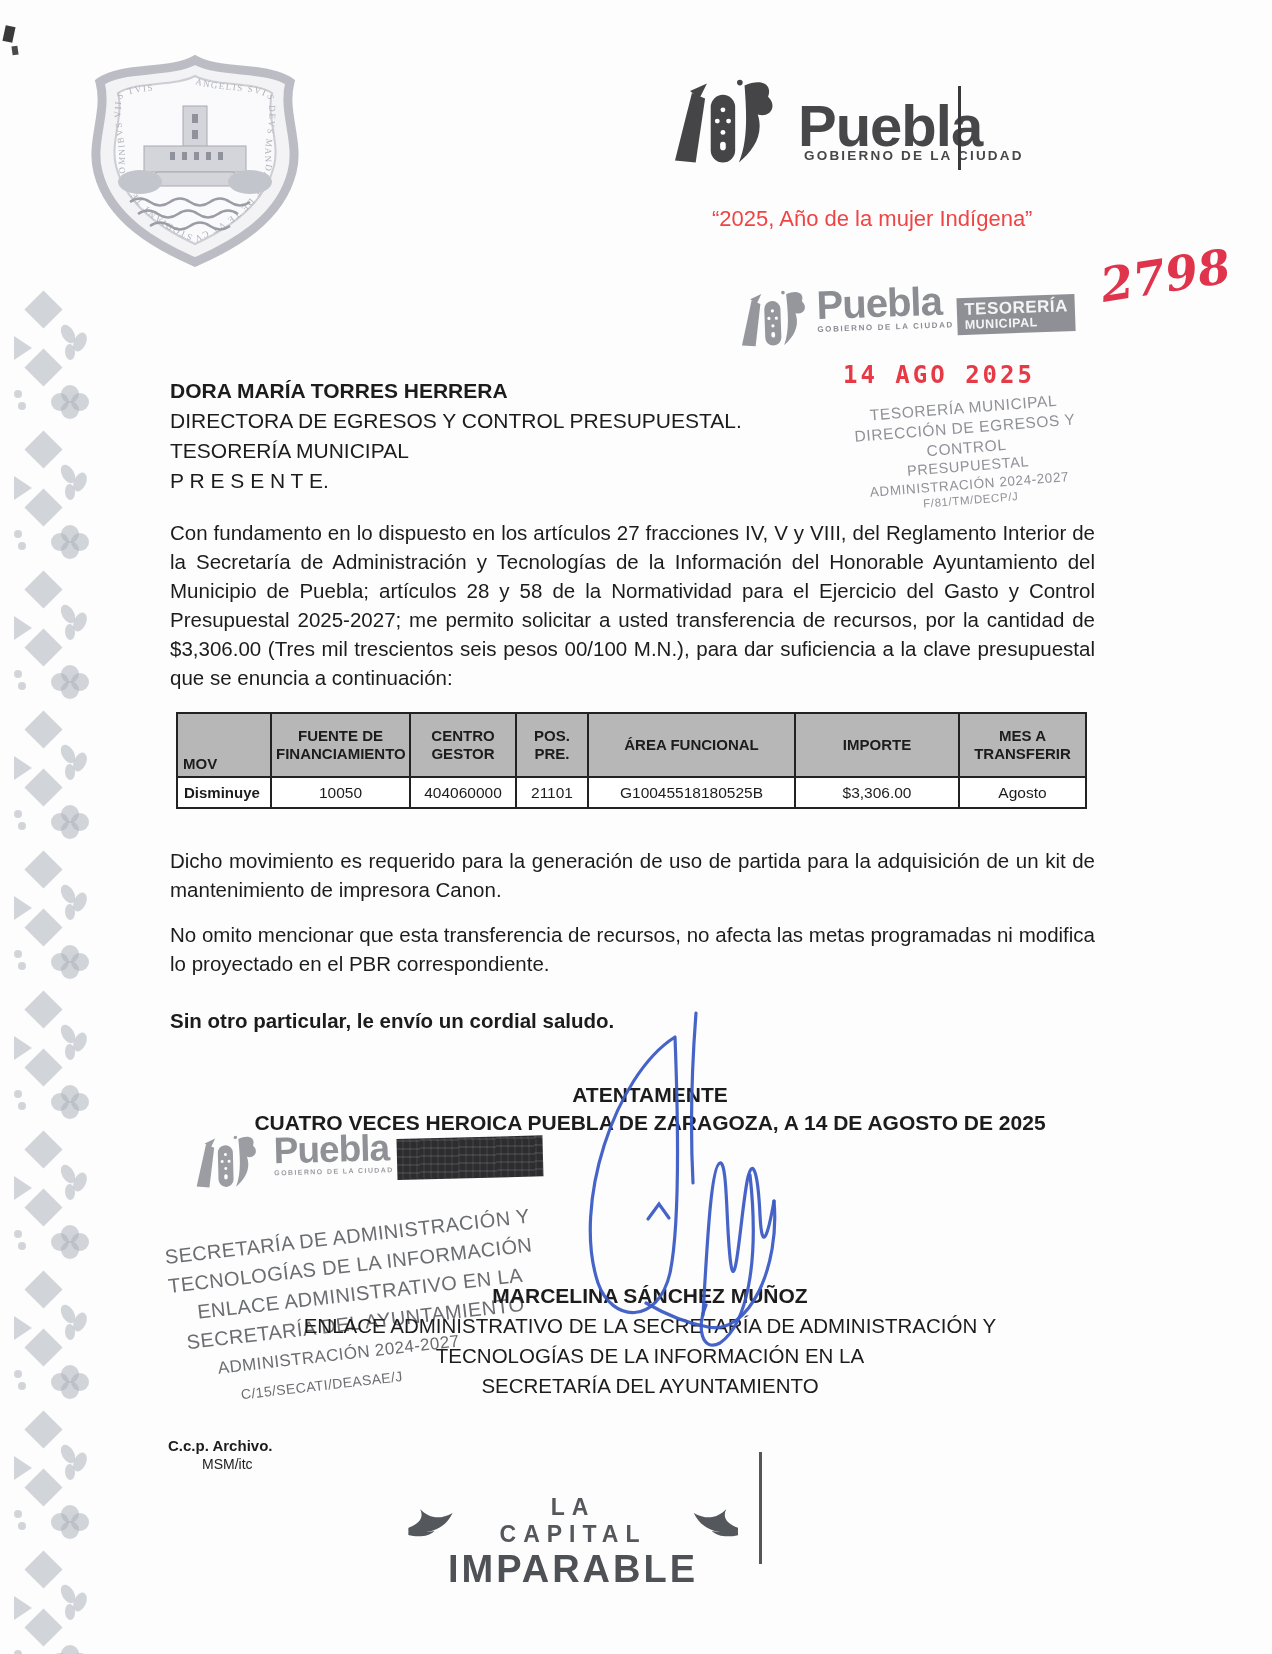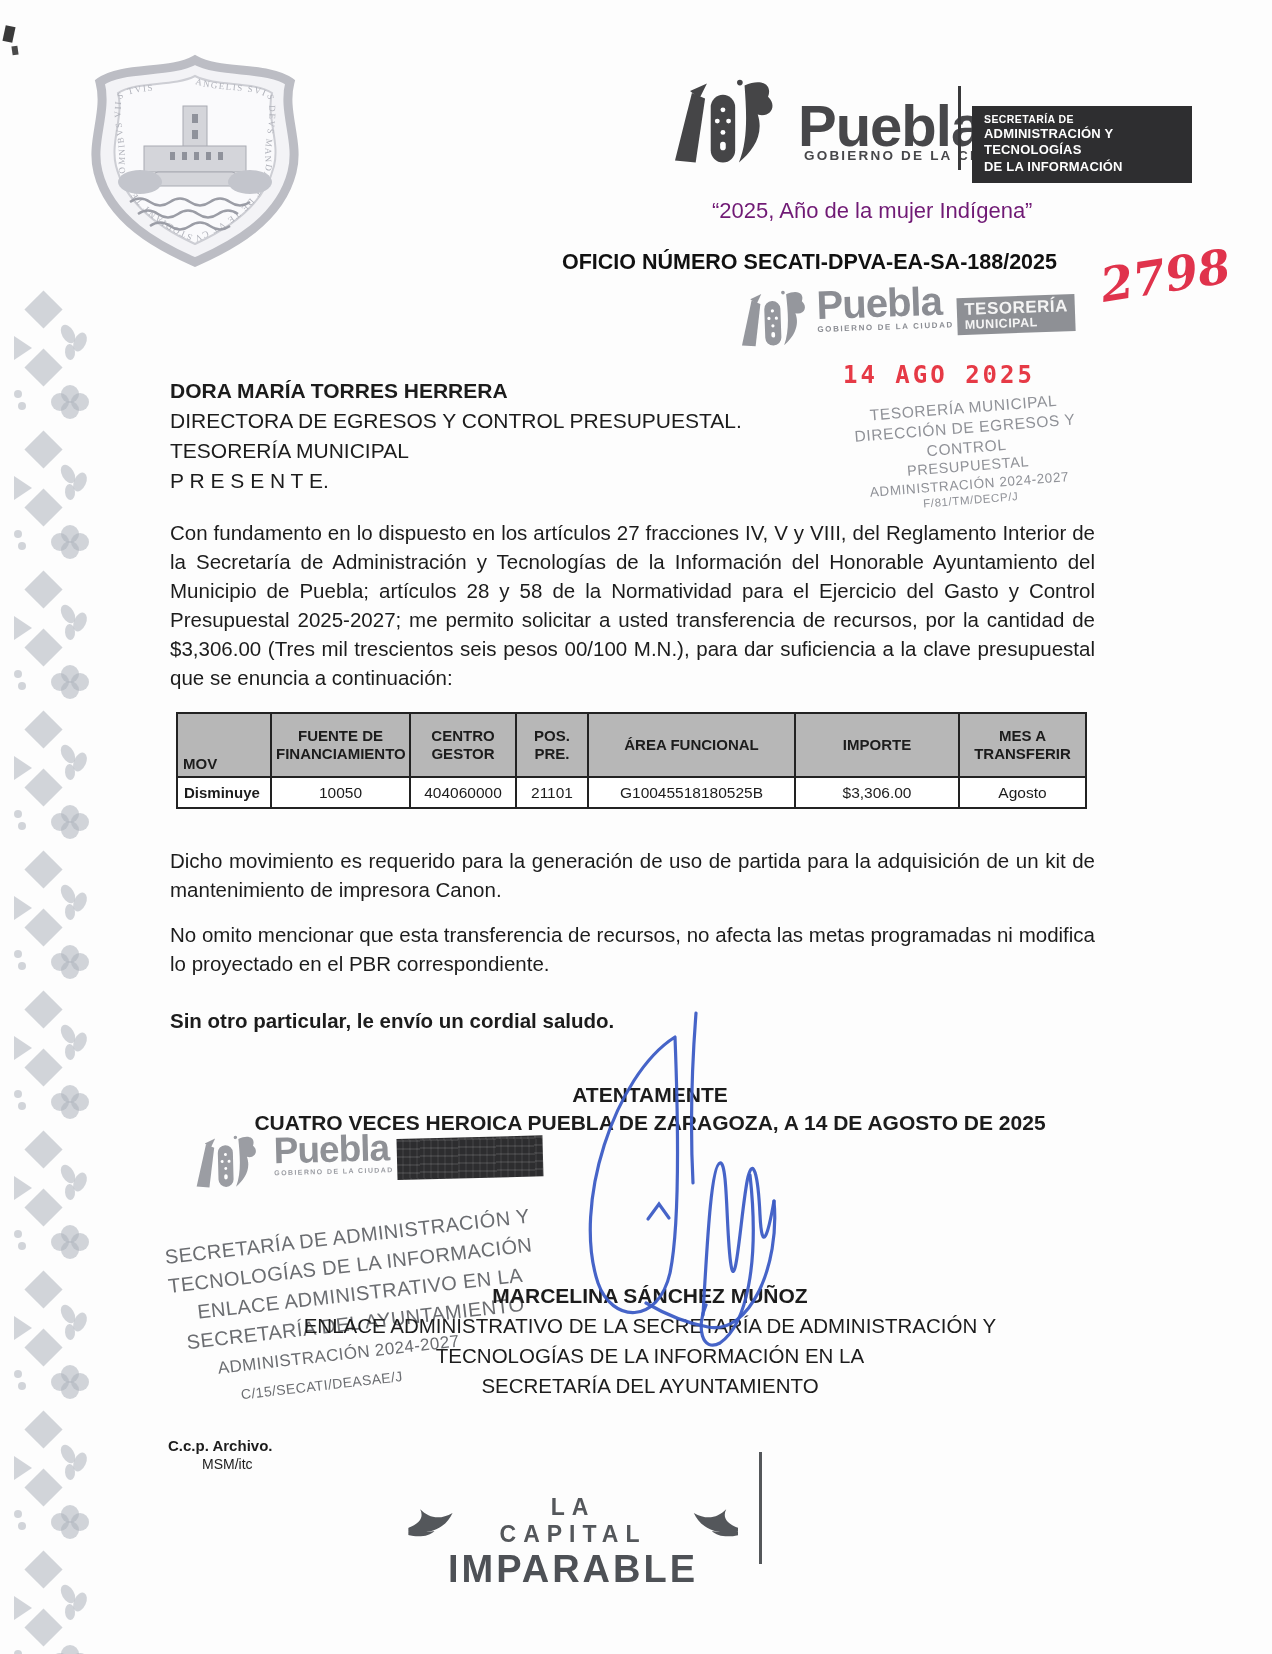--- a/index.html
+++ b/index.html
@@ -11,21 +11,21 @@
   .pattern-svg{position:absolute;left:6px;top:0;}
 
   
   .brand-word{font-weight:800;color:#47474a;letter-spacing:-1px;}
   .brand-sub{font-weight:700;color:#47474a;letter-spacing:2.2px;}
   .dept-box{background:#2e2e30;color:#fff;padding:7px 10px 8px 12px;line-height:1.25;width:198px;}
   .dept-box .l1{font-size:10.5px;font-weight:700;letter-spacing:.4px;}
   .dept-box .l2,.dept-box .l3{font-size:13px;font-weight:800;letter-spacing:.2px;}
   .vbar{width:3px;background:#39393b;}
 
-  .quote{font-size:22px;color:#701a75;}
+  .quote{font-size:22px;color:#ef4444;margin-top:8px;}
   .oficio{font-size:21.5px;font-weight:700;color:#111;}
   .tes-box{background:#8e9095;color:#f4f4f4;padding:3px 7px;line-height:1.05;}
   .tes-box .t1{font-size:17px;font-weight:800;letter-spacing:.5px;}
   .tes-box .t2{font-size:12.5px;font-weight:700;letter-spacing:.5px;}
   .handfolio{font-family:"DejaVu Serif",serif;font-style:italic;font-size:47px;color:#e0334c;
              transform:rotate(-9deg);font-weight:600;}
   .datestamp{color:#e63a46;font-size:24px;font-weight:600;letter-spacing:3px;font-family:"DejaVu Sans Mono",monospace;margin-top:9px;}
 
   .recip{font-size:21px;line-height:30px;}
   .recip .nm{font-weight:700;}
@@ -168,29 +168,23 @@
       <path d="M72 172 q10 -7 20 0 t20 0 t20 0 t20 0"></path>
     </g>
   </svg>
 
   <svg class="abs" style="left:652px;top:76px;color:#454547;" width="140" height="94">
     <use href="#pbicon" width="120" height="94" x="10"></use>
   </svg>
   <div class="abs brand-word" style="left:798px;top:92px;font-size:58px;">Puebla</div>
   <div class="abs brand-sub" style="left:804px;top:148px;font-size:13.5px;">GOBIERNO DE LA CIUDAD</div>
   <div class="abs vbar" style="left:958px;top:86px;height:84px;"></div>
-  <div class="abs dept-box" style="left:972px;top:106px;">
-    <div class="l1">SECRETARÍA DE</div>
-    <div class="l2">ADMINISTRACIÓN Y TECNOLOGÍAS</div>
-    <div class="l3">DE LA INFORMACIÓN</div>
-  </div>
 
   <div class="abs quote" style="left:712px;top:198px;">“2025, Año de la mujer Indígena”</div>
 
-  <div class="abs oficio" style="left:562px;top:250px;">OFICIO NÚMERO SECATI-DPVA-EA-SA-188/2025</div>
 
   <div class="abs" style="left:733px;top:282px;transform:rotate(-2deg);">
     <div style="display:flex;align-items:flex-start;gap:4px;">
       <svg width="80" height="64" style="color:#95979d;margin-top:2px;">
           <use href="#pbicon" width="78" height="62"></use>
         </svg>
       <div>
         <div class="brand-word" style="font-size:40px;color:#8b8d93;line-height:1;">Puebla</div>
         <div class="brand-sub" style="font-size:8px;color:#8b8d93;letter-spacing:1.6px;">GOBIERNO DE LA CIUDAD</div>
       </div>

